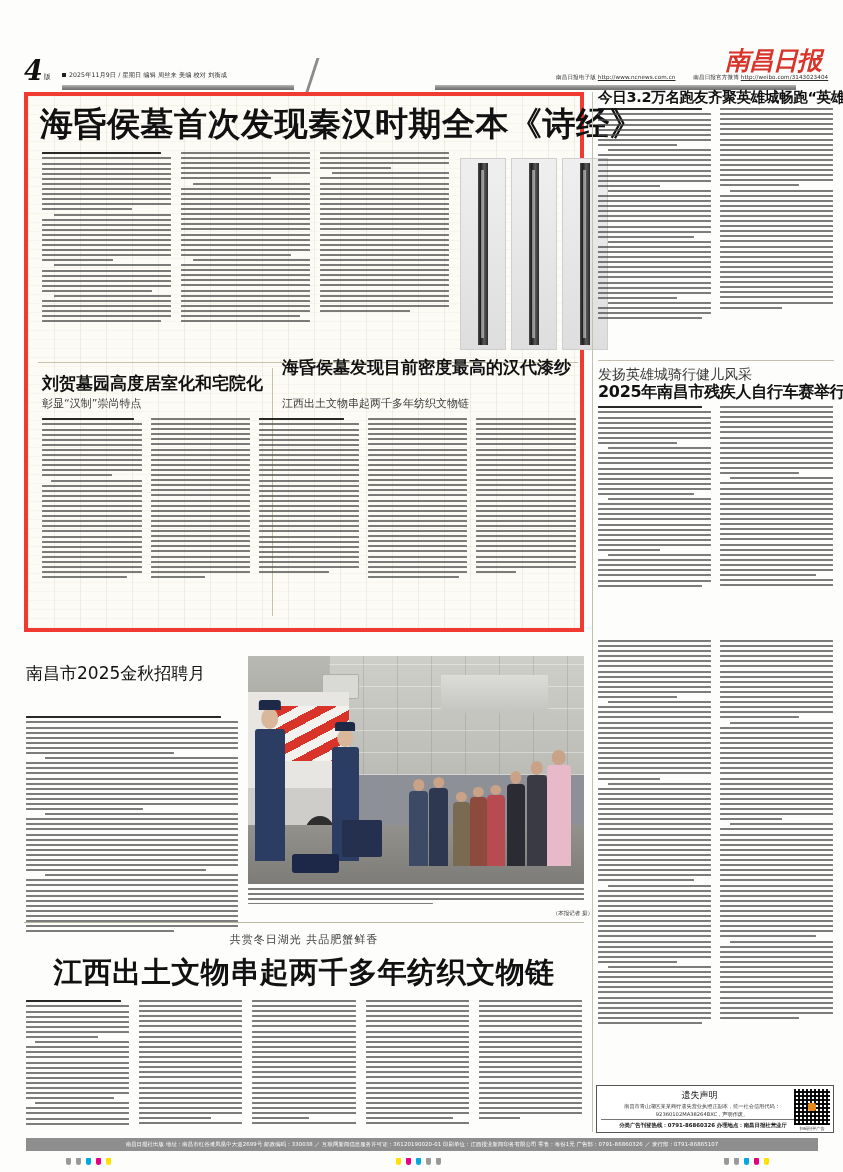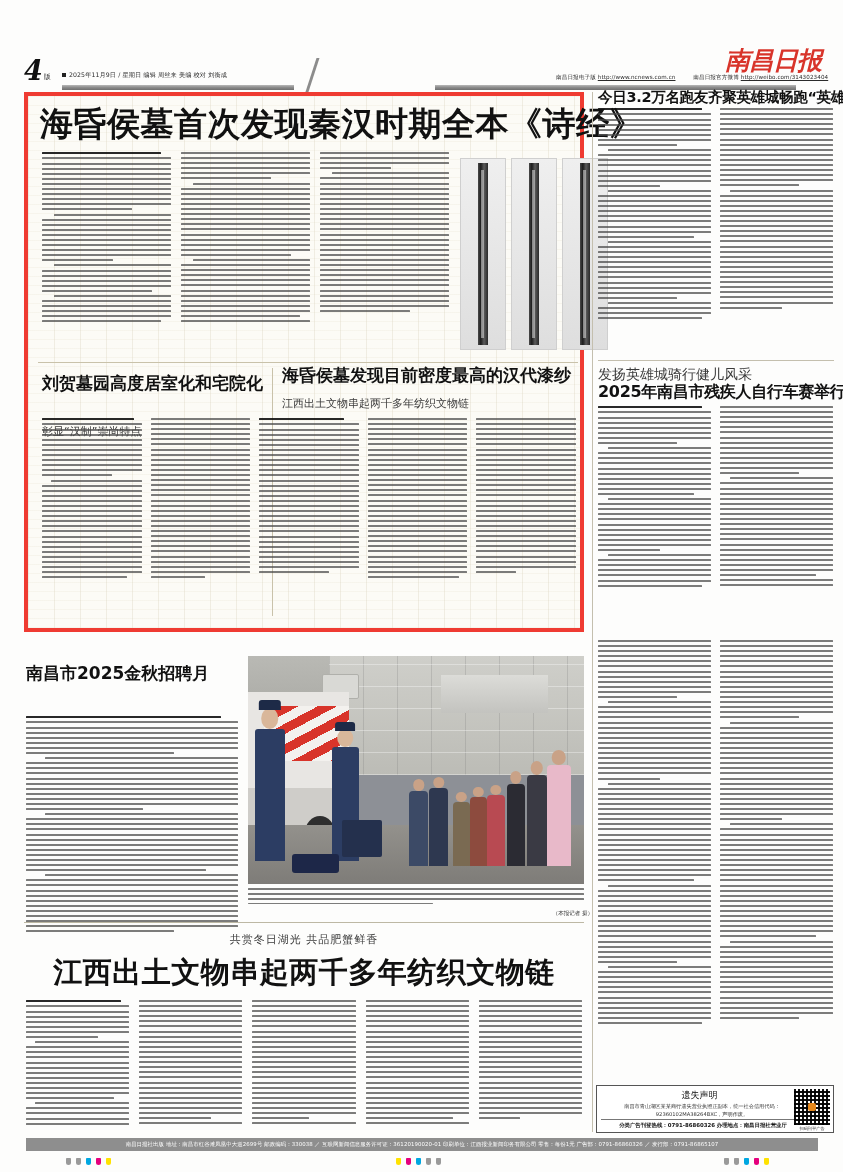--- a/index.html
+++ b/index.html
@@ -62,40 +62,40 @@
   .artbox { position:absolute; left:432px; top:62px; width:148px; height:192px; display:flex; gap:5px; }
   .slip { flex:1; background:linear-gradient(180deg,#efefef 0%,#dedede 100%); position:relative; overflow:hidden; border:1px solid #cfcfcf; }
   .slip .stick { position:absolute; left:38%; top:2%; width:24%; height:96%;
      background:linear-gradient(90deg,#4a4a4a 0%, #1c1c1c 28%, #5c5c5c 60%, #2a2a2a 100%); }
   .slip .gl { position:absolute; left:46%; top:6%; width:6%; height:88%; background:rgba(255,255,255,.45); }
 
   .sub-divider { position:absolute; left:10px; top:266px; width:540px; height:1px; background:#c9c2aa; }
 
   .sub-hl-l { position:absolute; left:14px; top:276px; width:228px;
      font-family:"DejaVu Serif","Liberation Serif",serif; font-weight:bold; font-size:17px; color:#111; white-space:nowrap; }
-  .sub-sub-l { position:absolute; left:14px; top:300px; width:228px; font-size:11px; color:#3a3a3a;margin-top:28px; }
-  .sub-hl-r { position:absolute; left:254px; top:268px; width:296px;
+  .sub-sub-l { position:absolute; left:14px; top:300px; width:228px; font-size:11px; color:#3a3a3a; }
+  .sub-hl-r { position:absolute; left:254px; top:260px; width:296px;
      font-family:"DejaVu Serif","Liberation Serif",serif; font-weight:bold; font-size:17px; color:#111; white-space:nowrap; }
   .sub-sub-r { position:absolute; left:254px; top:300px; width:296px; font-size:11px; color:#3a3a3a; }
 
   .lead-lower { position:absolute; left:14px; top:322px; width:534px; height:200px; display:flex; gap:9px; }
   .ll-col { width:101px; }
   .vdiv { position:absolute; top:272px; bottom:12px; width:1px; background:#c9c2aa; }
 
   
   .tcol { font-size:0; line-height:0; }
   .tline { height:2px; background:#4a4a4a; opacity:.72; margin-bottom:3.1px; border-radius:.5px; }
   .tline.s85 { width:85%; } .tline.s92 { width:92%; } .tline.s70 { width:70%; }
   .tline.s55 { width:55%; } .tline.s100 { width:100%; } .tline.s40 { width:40%; }
   .tline.ind { margin-left:9%; width:91%; }
   .tline.lead { background:#111; opacity:.9; height:2.4px; }
 
   
   .jobhl { position:absolute; left:26px; top:662px; width:212px;
-    font-family:"DejaVu Sans","Liberation Sans",sans-serif; font-weight:bold; font-size:17px; color:#111; line-height:1.32; }
+    font-family:"DejaVu Sans","Liberation Sans",sans-serif; font-weight:normal; font-size:17px; color:#111; line-height:1.32; }
   .jobbody { position:absolute; left:26px; top:716px; width:212px; height:215px; }
 
   
   .photo { position:absolute; left:248px; top:656px; width:336px; height:228px; overflow:hidden; background:#8d9096; }
   .ph-sky { position:absolute; left:0; top:0; width:100%; height:46%; background:linear-gradient(180deg,#b9b9b4 0%, #a9a9a4 60%, #9a9a95 100%); }
   .ph-wall { position:absolute; left:24%; top:0; width:76%; height:52%; background:linear-gradient(180deg,#cfcfca 0%, #bcbcb6 100%); }
   .ph-wall::before { content:""; position:absolute; inset:0;
      background:repeating-linear-gradient(0deg, rgba(255,255,255,.35) 0 1px, rgba(0,0,0,0) 1px 22px),
                 repeating-linear-gradient(90deg, rgba(120,120,120,.25) 0 1px, rgba(0,0,0,0) 1px 34px); }
   .ph-window { position:absolute; left:44%; top:16%; width:42%; height:32%; background:linear-gradient(180deg,#dcdcd8 0%, #c3c3bf 100%); }

